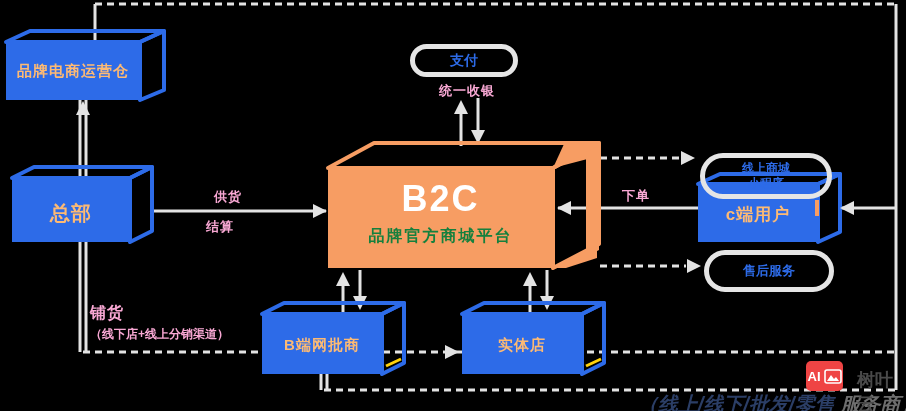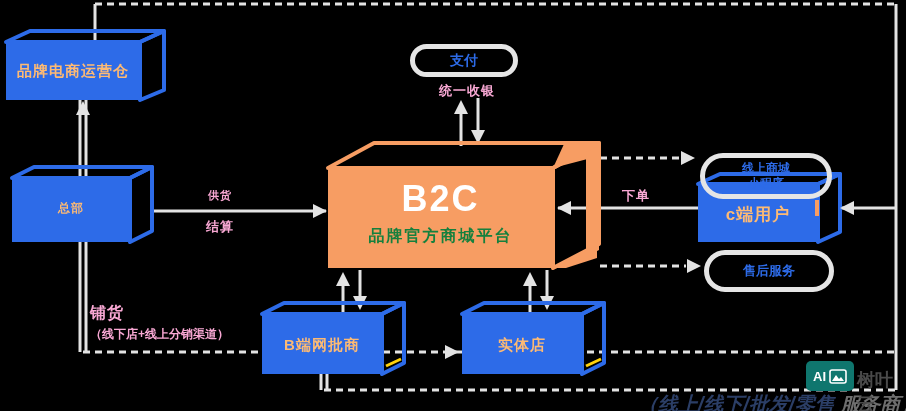--- a/index.html
+++ b/index.html
@@ -11,21 +11,21 @@
   .pill{position:absolute;border:5px solid #e5e5e5;border-radius:999px;box-sizing:border-box;
         display:flex;flex-direction:column;align-items:center;justify-content:center;
         color:#2d6be8;font-weight:bold;text-align:center;line-height:1.25;}
   .b2c-title{position:absolute;left:328px;top:178px;width:225px;text-align:center;
              color:#fff;font-weight:bold;font-size:36px;letter-spacing:2px;}
   .b2c-sub{position:absolute;left:328px;top:226px;width:225px;text-align:center;
            color:#15803d;font-weight:bold;font-size:16px;letter-spacing:2px;}
   .caption{position:absolute;left:638px;top:391px;font-size:20px;font-weight:bold;
            font-style:italic;color:#2b3e66;white-space:nowrap;}
   .caption .tail{color:#6e6e6e;font-style:italic;}
-  .wm-badge{position:absolute;left:806px;top:361px;width:48px;height:30px;background:#0f766e;
+  .wm-badge{position:absolute;left:806px;top:361px;width:37px;height:30px;background:#ef4444;
             border-radius:5px;display:flex;align-items:center;justify-content:center;gap:3px;
             color:#fff;font-weight:bold;font-size:13px;}
   .wm-name{position:absolute;left:857px;top:368px;font-size:18px;font-weight:bold;color:#4a4a4a;}
 </style>
 </head>
 <body>
 
 <div class="stage">
 
   <svg class="layer" width="906" height="411">
@@ -155,29 +155,29 @@
   </div>
   <div class="pill" style="left:700px;top:127px;width:132px;height:46px;font-size:12px;margin-top:26px;">
     <span>线上商城</span>
     <span>小程序</span>
   </div>
   <div class="pill" style="left:704px;top:250px;width:130px;height:42px;font-size:13px;">
     <span>售后服务</span>
   </div>
 
   <div class="lbl" style="left:6px;top:62px;width:134px;font-size:15px;">品牌电商运营仓</div>
-  <div class="lbl" style="left:12px;top:200px;width:118px;font-size:12px;">总部</div>
+  <div class="lbl" style="left:12px;top:200px;width:118px;font-size:20px;">总部</div>
   <div class="b2c-title">B2C</div>
   <div class="b2c-sub">品牌官方商城平台</div>
   <div class="lbl" style="left:698px;top:203px;width:120px;font-size:17px;">c端用户</div>
   <div class="lbl" style="left:262px;top:336px;width:120px;font-size:15px;">B端网批商</div>
   <div class="lbl" style="left:462px;top:336px;width:120px;font-size:15px;">实体店</div>
 
   <div class="gray" style="left:432px;top:82px;width:70px;font-size:13px;">统一收银</div>
-  <div class="gray" style="left:198px;top:188px;width:44px;font-size:11px;">供货</div>
+  <div class="gray" style="left:198px;top:188px;width:44px;font-size:13px;text-align:right;">供货</div>
   <div class="gray" style="left:198px;top:218px;width:44px;font-size:13px;">结算</div>
   <div class="gray" style="left:614px;top:187px;width:44px;font-size:13px;">下单</div>
   <div class="gray" style="left:90px;top:303px;width:40px;font-size:16px;text-align:left;">铺货</div>
   <div class="gray" style="left:90px;top:326px;width:170px;font-size:12px;text-align:left;letter-spacing:0;">（线下店+线上分销渠道）</div>
 
   <div class="caption">
     <span>（线上/线下/批发/零售</span>
     <span class="tail">服务商）</span>
   </div>
 

